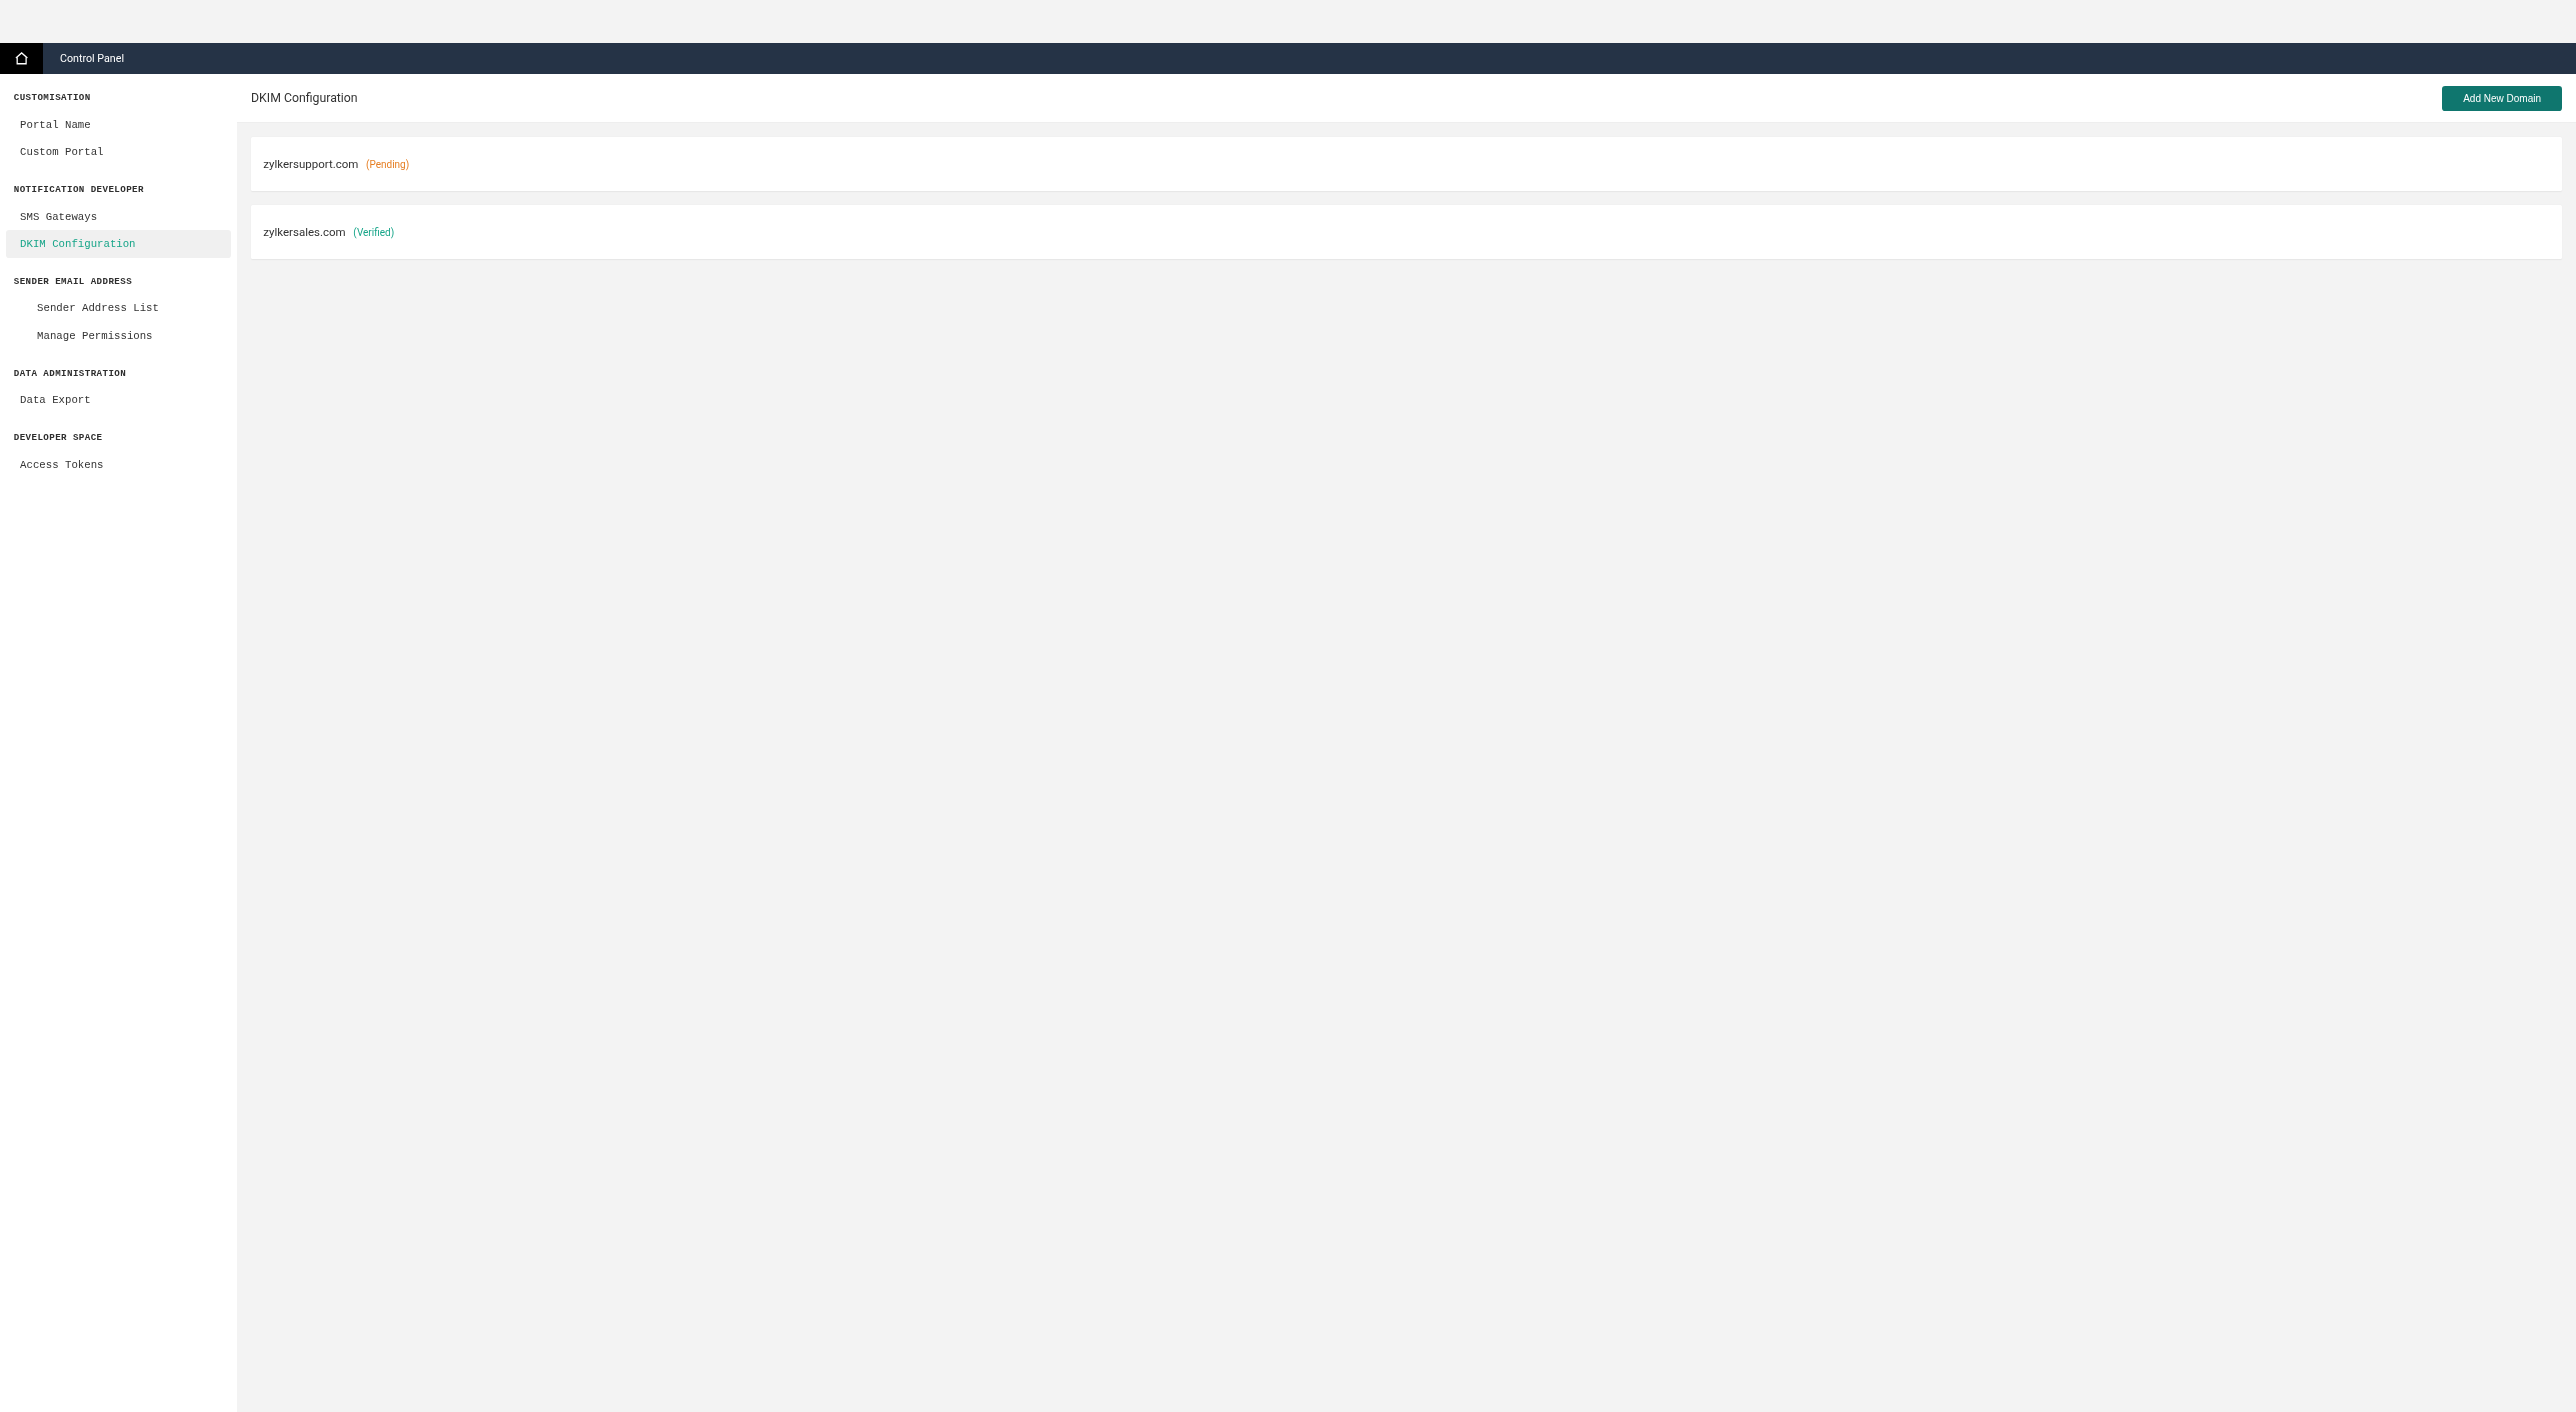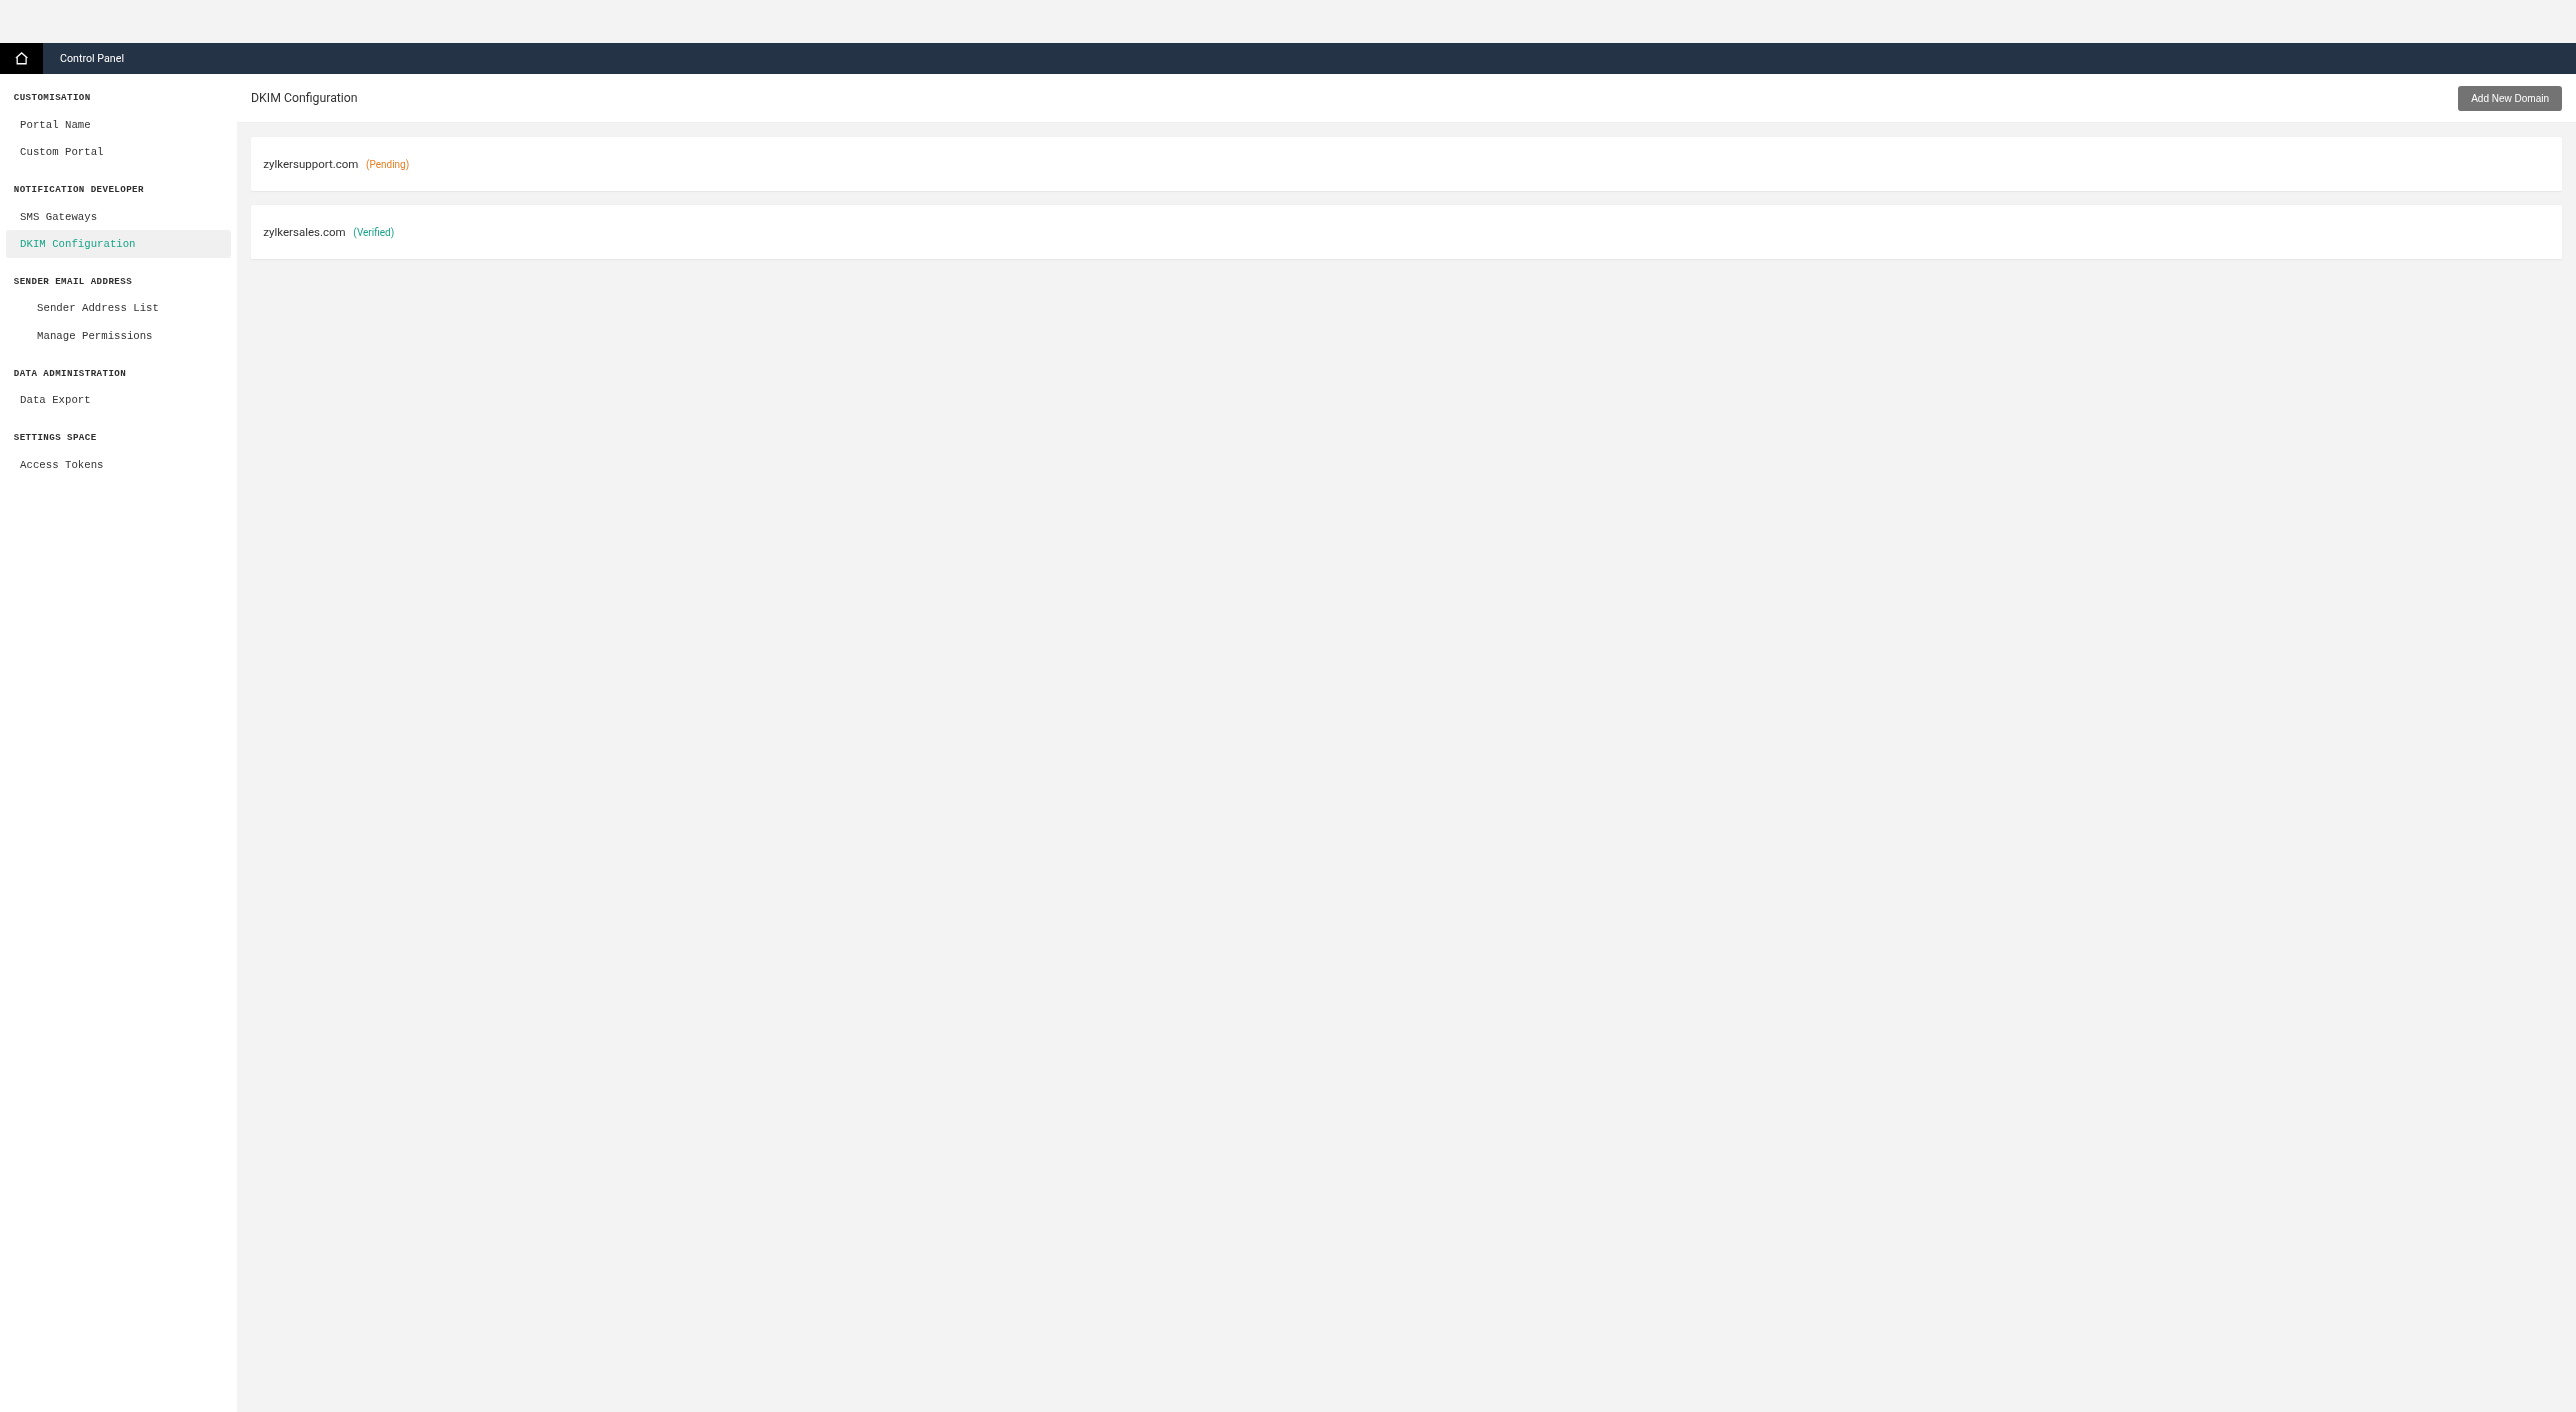--- a/index.html
+++ b/index.html
@@ -88,25 +88,25 @@
       align-items: center;
       padding: 11.5px 14px;
       border-bottom: 0.8px solid #eee;
     }
     .page-title {
       font-size: 12.3px;
       color: #333;
       font-weight: 400;
     }
     .add-button {
-      background: #737373;
+      background: #0f766e;
       color: #fff;
       border: none;
       border-radius: 3.1px;
-      padding: 7px 13px;
+      padding: 7px 21px;
       font-size: 10px;
       cursor: pointer;
     }
     .domain-list {
       padding: 14px;
     }
     .domain-card {
       background: #fff;
       padding: 20px 12.3px;
       margin-bottom: 14px;
@@ -158,21 +158,21 @@
       <div class="sidebar-section">
         <div class="sidebar-section-title">SENDER EMAIL ADDRESS</div>
         <div class="sidebar-item nested">Sender Address List</div>
         <div class="sidebar-item nested">Manage Permissions</div>
       </div>
       <div class="sidebar-section">
         <div class="sidebar-section-title">DATA ADMINISTRATION</div>
         <div class="sidebar-item">Data Export</div>
       </div>
       <div class="sidebar-section">
-        <div class="sidebar-section-title">SETTINGS SPACE</div>
+        <div class="sidebar-section-title">DEVELOPER SPACE</div>
         <div class="sidebar-item">Access Tokens</div>
       </div>
     </div>
 
   <div class="main-panel">
     <div class="page-header">
       <div class="page-title">DKIM Configuration</div>
       <button class="add-button">Add New Domain</button>
     </div>
     <div class="domain-list" id="domain-list">

